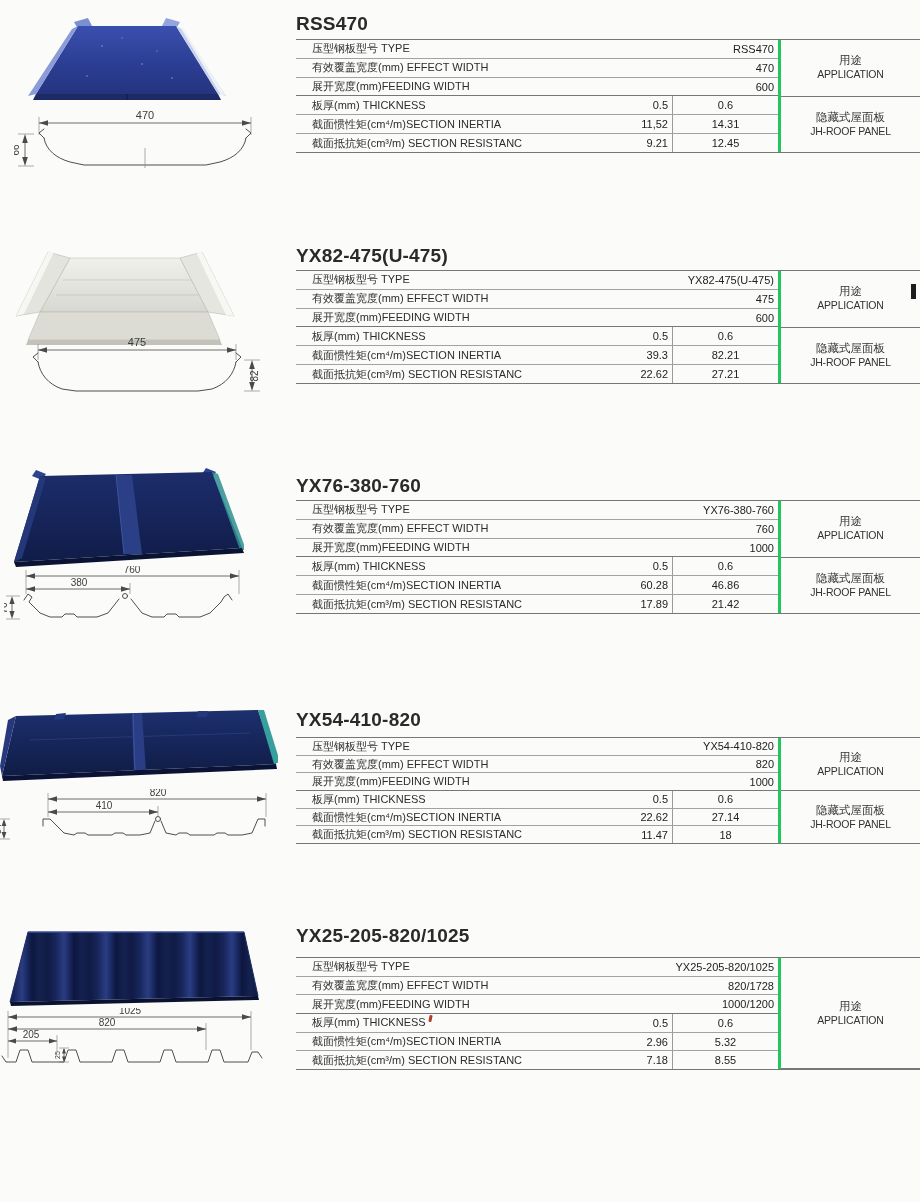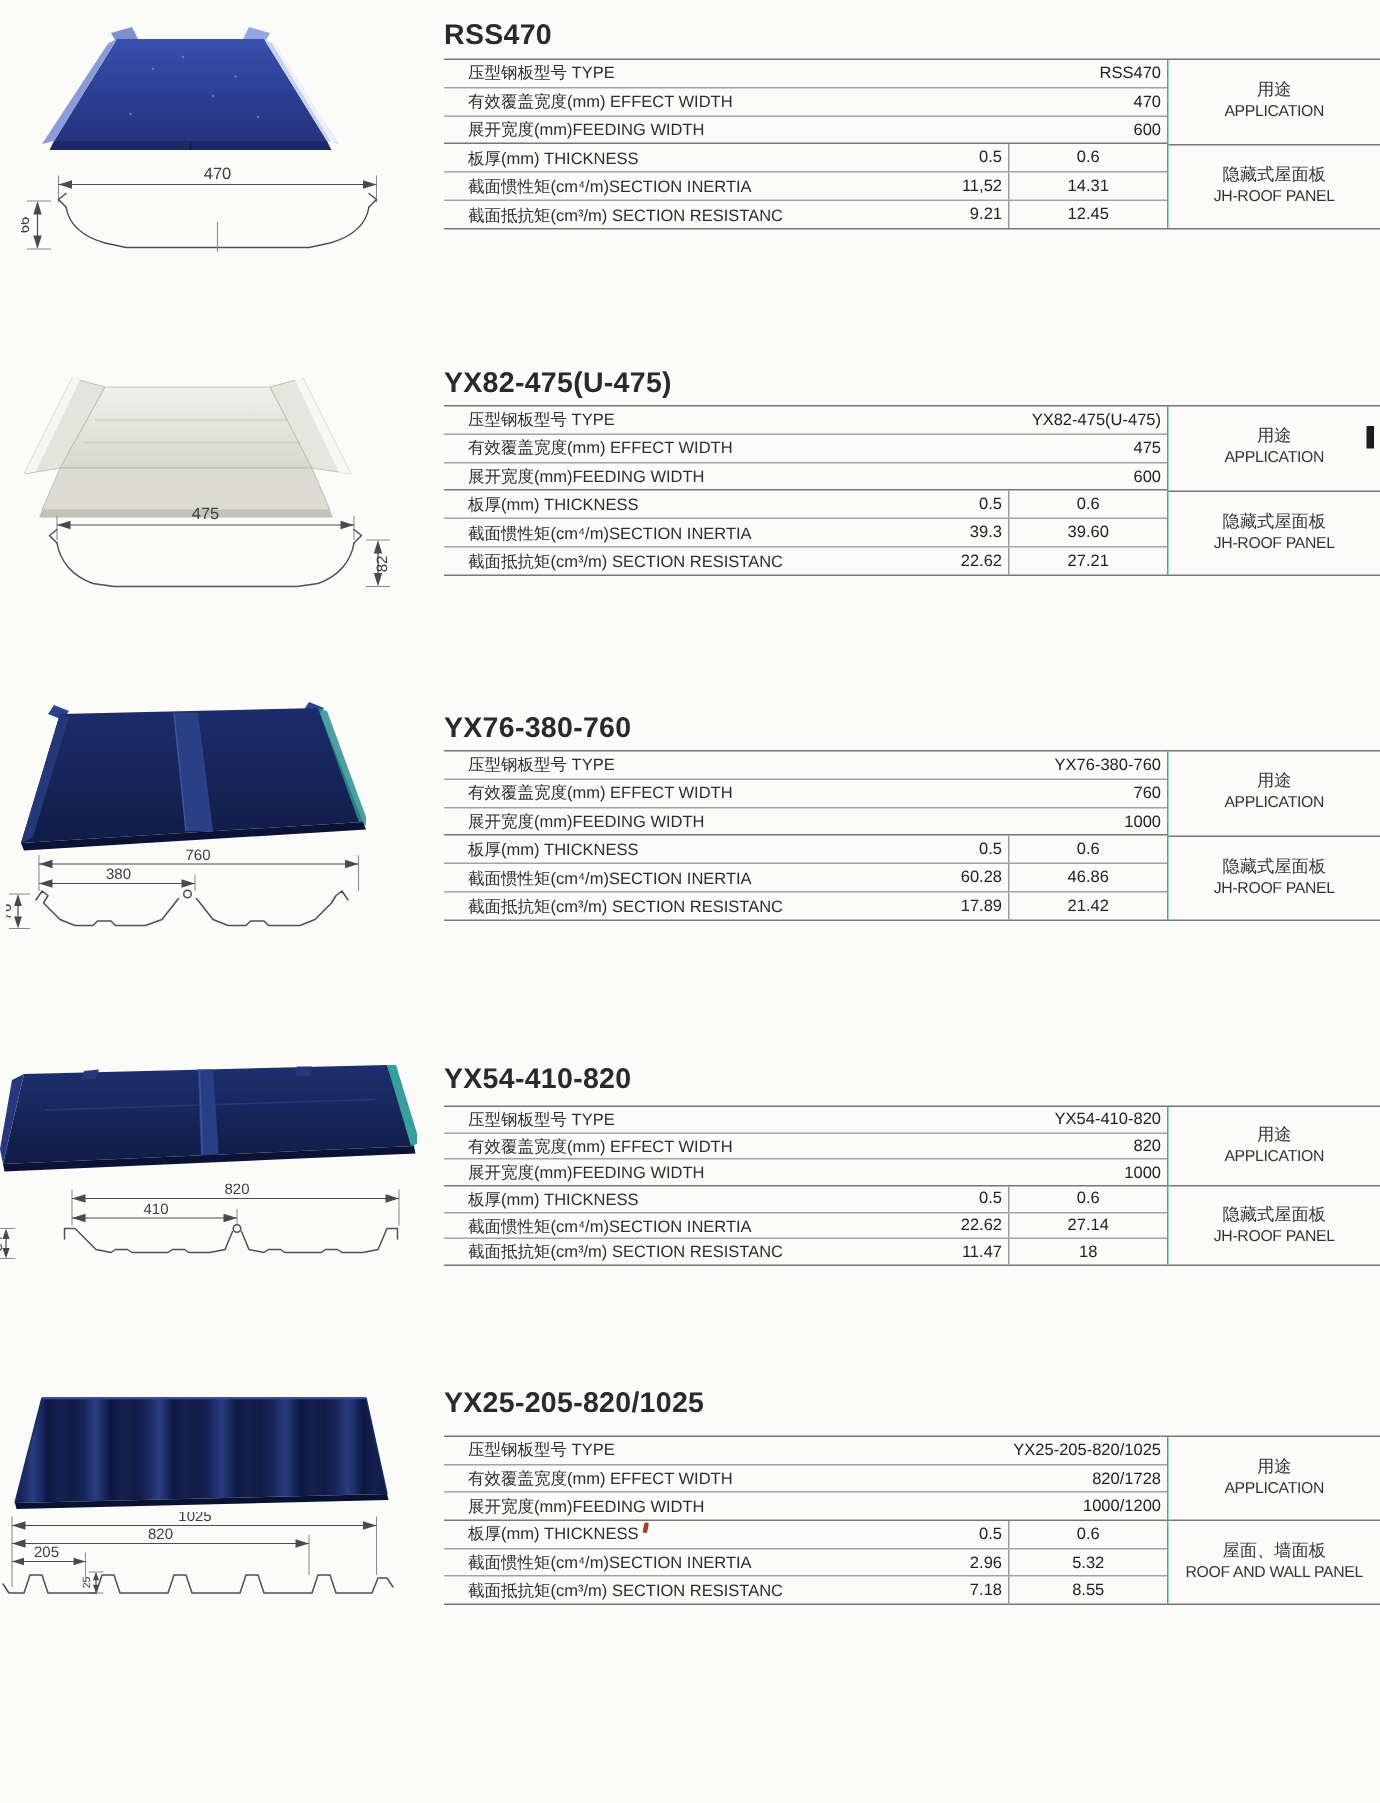--- a/index.html
+++ b/index.html
@@ -30,21 +30,21 @@
   .lrows{width:482px;display:flex;flex-direction:column;}
   .trow{flex:1;display:flex;align-items:stretch;border-bottom:1px solid #a2a2a2;}
   .trow:nth-child(3){border-bottom:1px solid #777;}
   .trow:last-child{border-bottom:none;}
   .c1{display:flex;justify-content:space-between;align-items:center;padding:0 4px;box-sizing:border-box;}
   .trow.split .c1{width:377px;border-right:1px solid #9a9a9a;}
   .trow.merged .c1{width:482px;}
   .c2{flex:1;display:flex;justify-content:center;align-items:center;padding:0 4px;}
   .lab{font-size:11px;white-space:nowrap;color:#2d2d2d;margin-left:12px;}
   .val{font-size:11px;color:#222;}
-  .appcol{width:141px;border-left:1px solid #22c55e;display:flex;flex-direction:column;}
+  .appcol{width:141px;border-left:3px solid #22c55e;display:flex;flex-direction:column;}
   .appcell{flex:1;display:flex;flex-direction:column;justify-content:center;align-items:center;text-align:center;}
   .appcell.topc{border-bottom:1px solid #777;}
   .app-cn{font-size:11.5px;color:#333;line-height:1.3;}
   .app-en{font-size:10.5px;color:#333;line-height:1.3;letter-spacing:-.2px;}
   
   svg text{font-family:"Liberation Sans","DejaVu Sans",sans-serif;fill:#3c3c3c;}
   .dimline{stroke:#4a4a4a;stroke-width:.8;fill:none;}
   .extline{stroke:#8a8a8a;stroke-width:.7;fill:none;}
   .profile{stroke:#4f4f4f;stroke-width:1;fill:none;stroke-linejoin:round;stroke-linecap:round;}
   .arr{fill:#4a4a4a;stroke:none;}
@@ -202,21 +202,21 @@
       <div class="c2">
             <span class="val">0.6</span>
           </div>
     </div>
     <div class="trow split">
       <div class="c1">
             <span class="lab">截面惯性矩(cm⁴/m)SECTION INERTIA</span>
             <span class="val">39.3</span>
           </div>
       <div class="c2">
-            <span class="val">39.60</span>
+            <span class="val">82.21</span>
           </div>
     </div>
     <div class="trow split">
       <div class="c1">
             <span class="lab">截面抵抗矩(cm³/m) SECTION RESISTANC</span>
             <span class="val">22.62</span>
           </div>
       <div class="c2">
             <span class="val">27.21</span>
           </div>
@@ -534,24 +534,20 @@
           </div>
       <div class="c2">
             <span class="val">8.55</span>
           </div>
     </div>
   </div>
   <div class="appcol">
     <div class="appcell topc">
       <span class="app-cn">用途</span>
       <span class="app-en">APPLICATION</span>
-    </div>
-    <div class="appcell">
-      <span class="app-cn">屋面、墙面板</span>
-      <span class="app-en">ROOF AND WALL PANEL</span>
     </div>
   </div>
 </div>
 
   <svg id="p5" class="abs" width="258" height="94" viewBox="0 0 258 94">
     <defs>
       <linearGradient id="g5" x1="0" y1="0" x2="42" y2="0" gradientUnits="userSpaceOnUse" spreadMethod="repeat">
         <stop offset="0" stop-color="#101b45"></stop>
           <stop offset=".18" stop-color="#17255a"></stop>
         <stop offset=".38" stop-color="#2b3d82"></stop>

